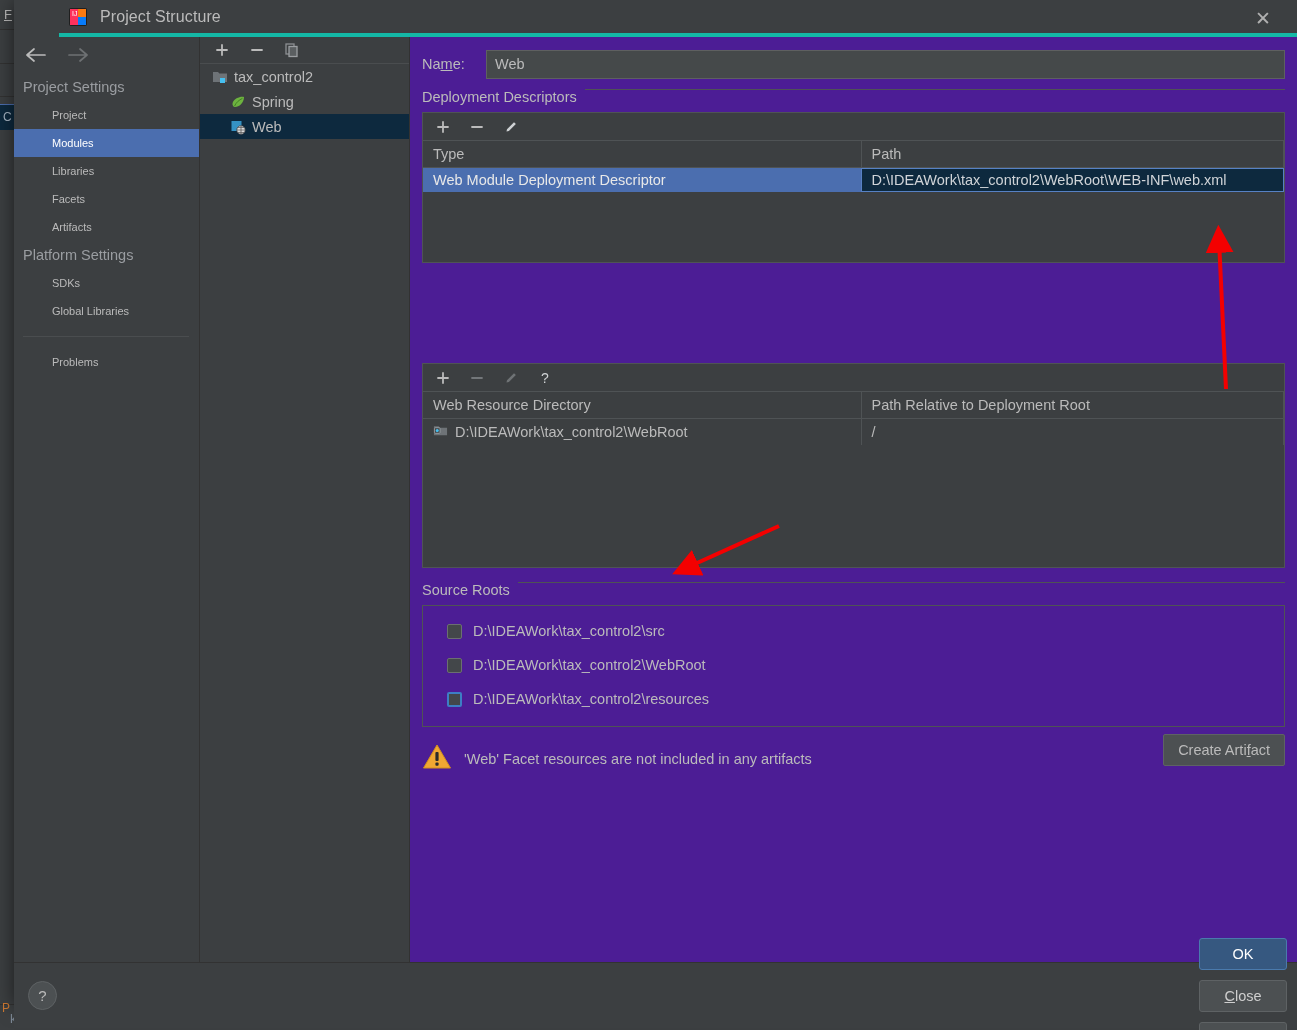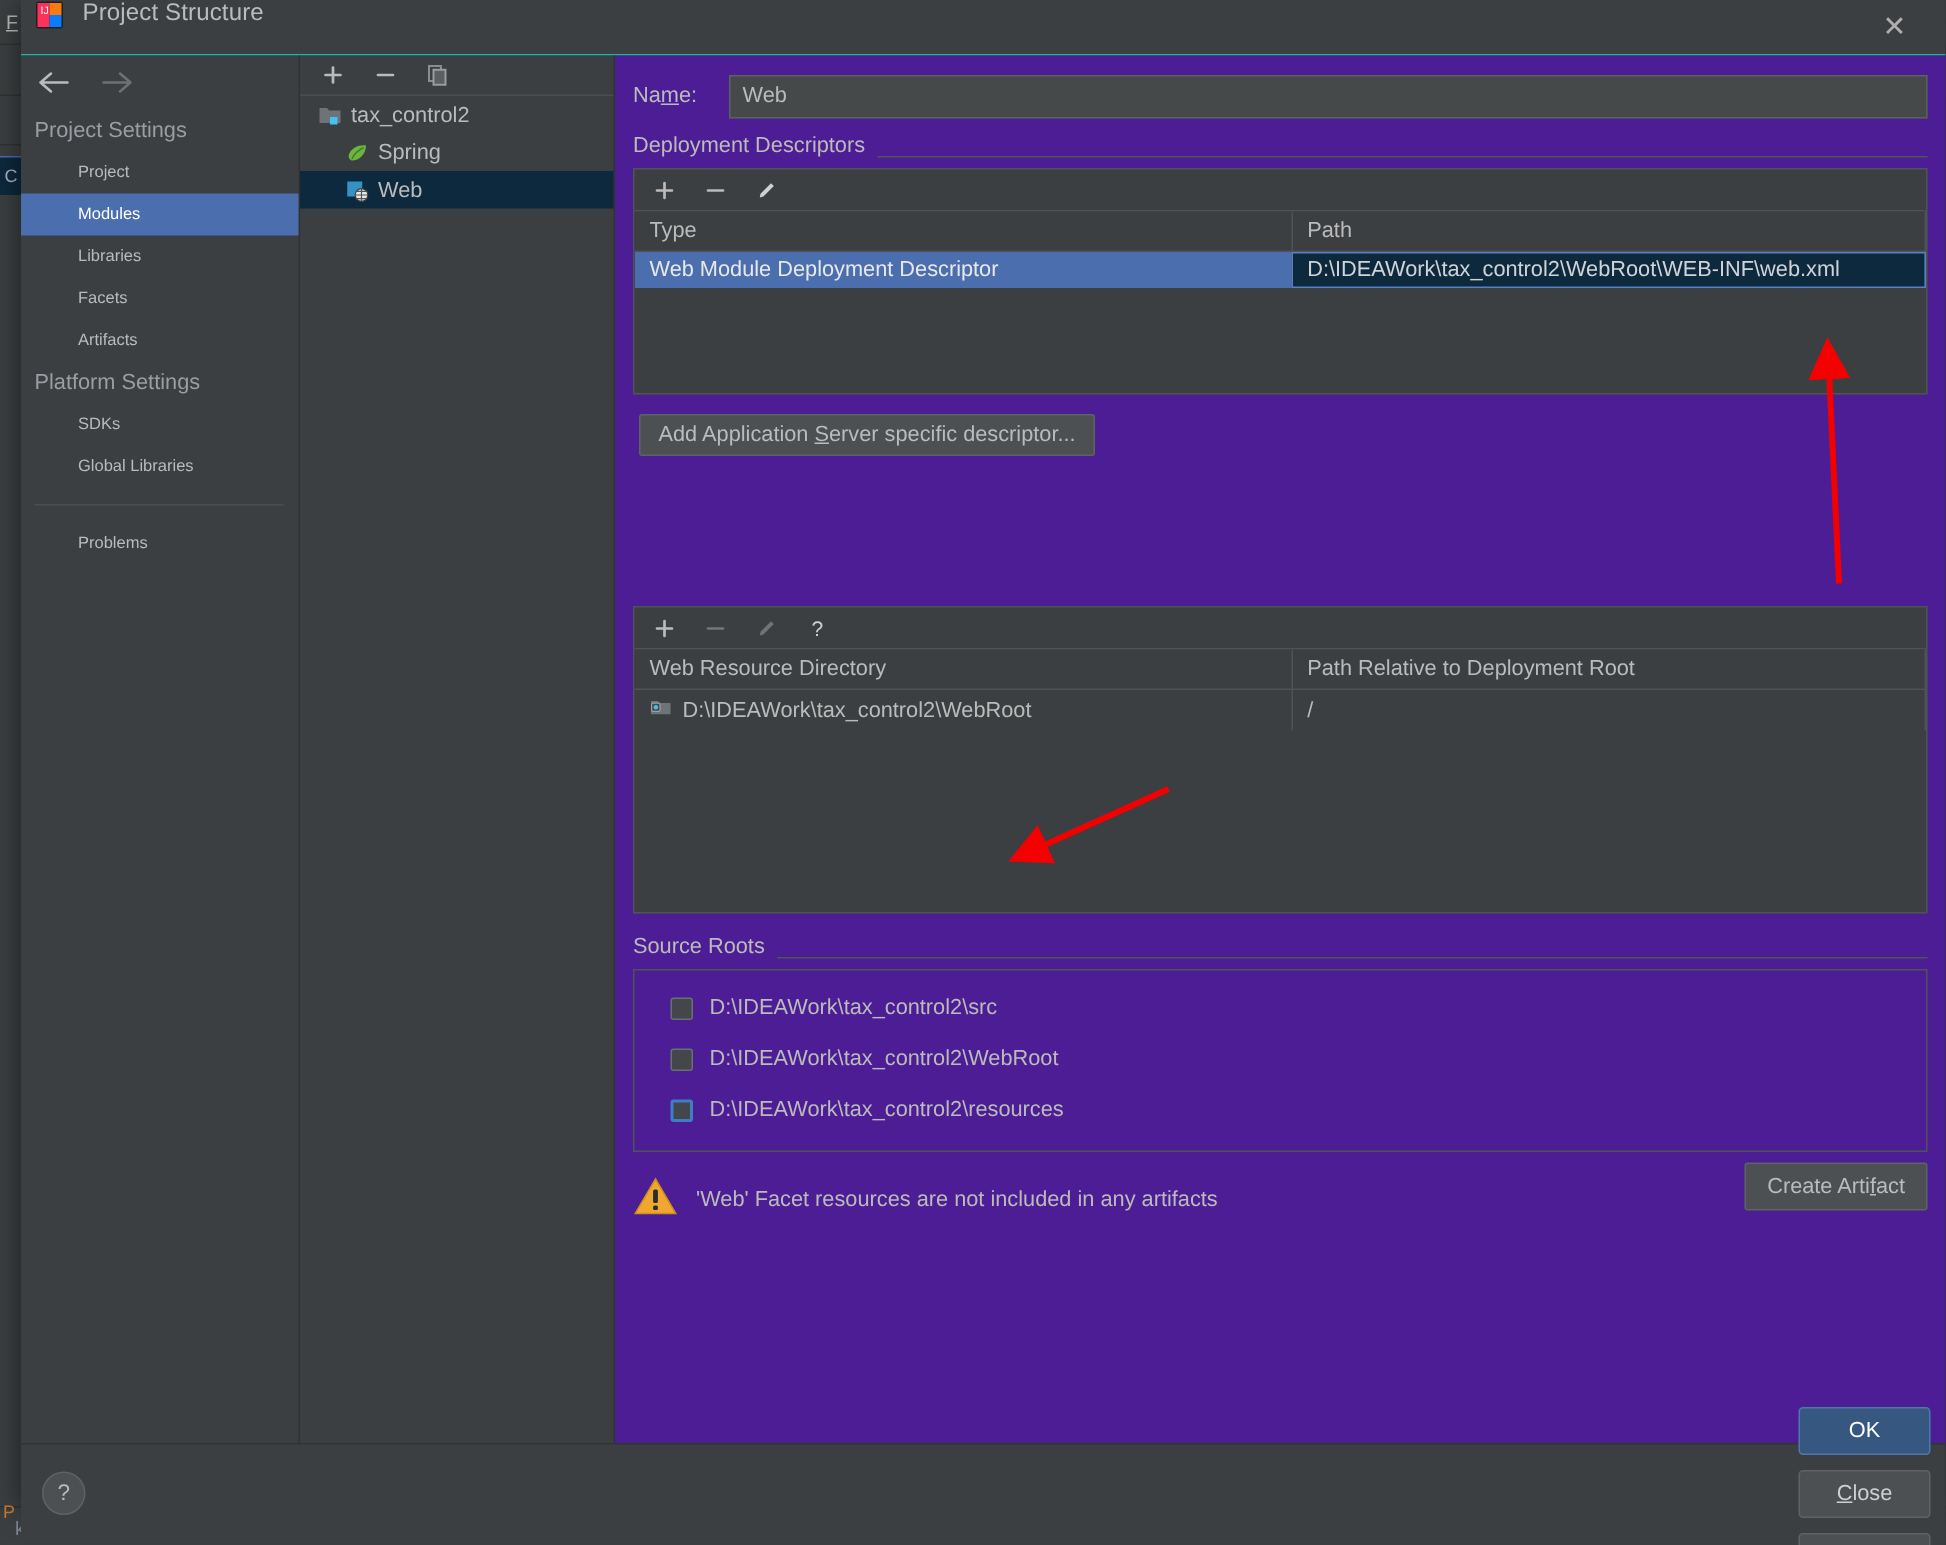--- a/index.html
+++ b/index.html
@@ -52,22 +52,22 @@
   .bg-grid-h { position: absolute; background: #323232; height: 1px; }
 
   
   #dialog {
     position: absolute; left: 14px; top: 0; width: 1283px; height: 1004px;
     background: #3c3f41;
     box-shadow: 0 2px 18px rgba(0,0,0,.55);
   }
   .titlebar {
     position: relative; height: 37px; background: #3c3f41;
-    border-bottom: 1px solid #14b8a6;
-    display: flex; align-items: flex-start;
+    border-bottom: 4px solid #14b8a6;
+    display: flex; align-items: center; margin-left: 45px;
   }
   .title-icon { margin-left: 9px; width: 20px; height: 20px; position: relative; }
   .title-text {
     margin-left: 12px; color: #bbbbbb; font-size: 16px; letter-spacing: .1px;
   }
   .title-close {
     position: absolute; right: 10px; top: 0; width: 48px; height: 36px;
     display: flex; align-items: center; justify-content: center;
     color: #b0b0b0; font-size: 19px; line-height: 1;
   }
@@ -120,21 +120,21 @@
   .name-row { display: flex; align-items: center; height: 38px; padding: 16px 12px 0 6px; }
   .name-label { color: #bbbbbb; font-size: 14.5px; width: 64px; }
   .name-input {
     flex: 1; height: 29px; background: #45494a; border: 1px solid #5e6060;
     color: #bbbbbb; font-size: 14.5px; padding: 0 8px;
     font-family: "Liberation Sans", sans-serif;
   }
 
   .section { margin: 14px 12px 0 6px; position: relative; }
   .section-title {
-    color: #bbbbbb; font-size: 14.5px; display: flex; align-items: flex-end; gap: 8px;
+    color: #bbbbbb; font-size: 14.5px; display: flex; align-items: flex-start; gap: 8px;
     white-space: nowrap;
   }
   .section-title .rule { flex: 1; height: 1px; background: #4f5355; }
 
   .panel { border: 1px solid #4f5355; background: #3c3f41; margin-top: 7px; }
   .panel-toolbar {
     height: 28px; display: flex; align-items: center; gap: 14px; padding-left: 10px;
     border-bottom: 1px solid #4f5355;
   }
 
@@ -380,23 +380,20 @@
                 <th>Path</th>
               </tr>
             </thead>
             <tbody>
               <tr class="sel">
                 <td class="cell-type">Web Module Deployment Descriptor</td>
                 <td class="cell-path">D:\IDEAWork\tax_control2\WebRoot\WEB-INF\web.xml</td>
               </tr>
             </tbody>
           </table>
-        </div>
-        <div class="descr-btn-wrap">
-          <button class="btn"><span>Add Application </span><span class="mn">S</span><span>erver specific descriptor...</span></button>
         </div>
       </div>
 
       <div class="section" style="margin-top:100px;">
         <div class="panel" style="height:205px;">
           <div class="panel-toolbar">
             <span class="tbtn">
               <svg width="16" height="16" viewBox="0 0 16 16">
                   <path d="M8 3 V13 M3 8 H13" stroke="#bbbbbb" stroke-width="1.8" stroke-linecap="round"></path>
                 </svg>

